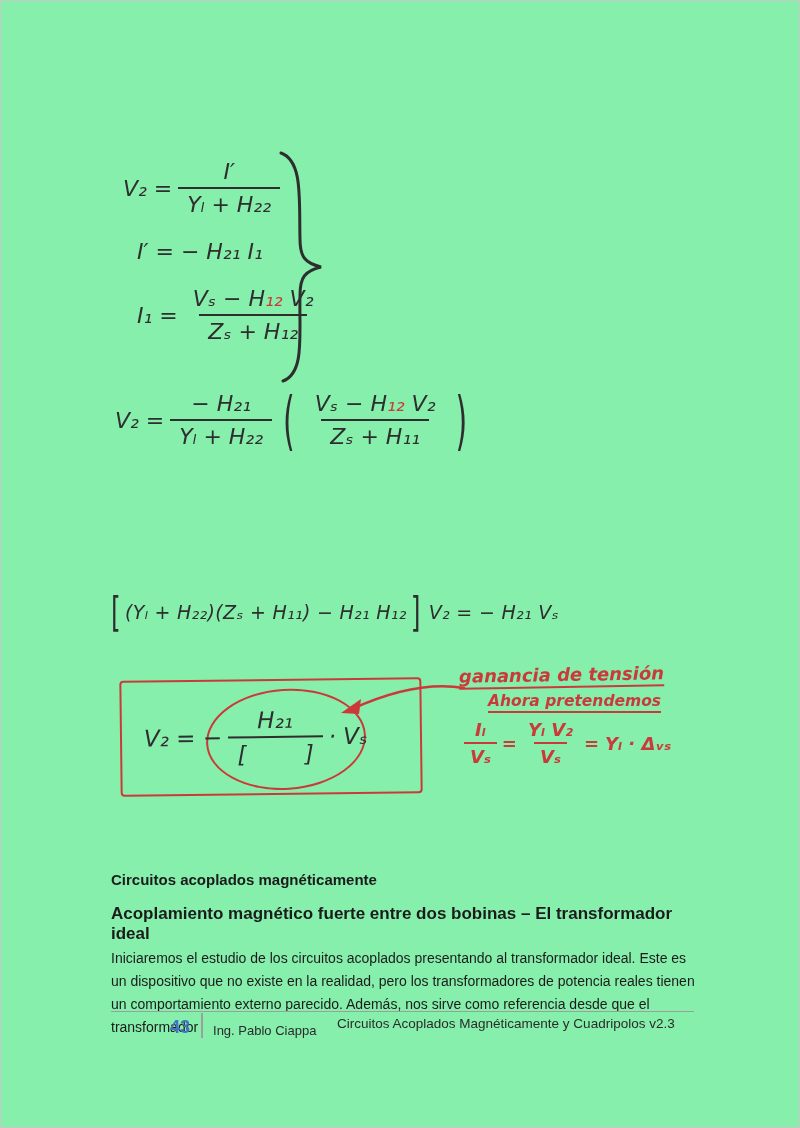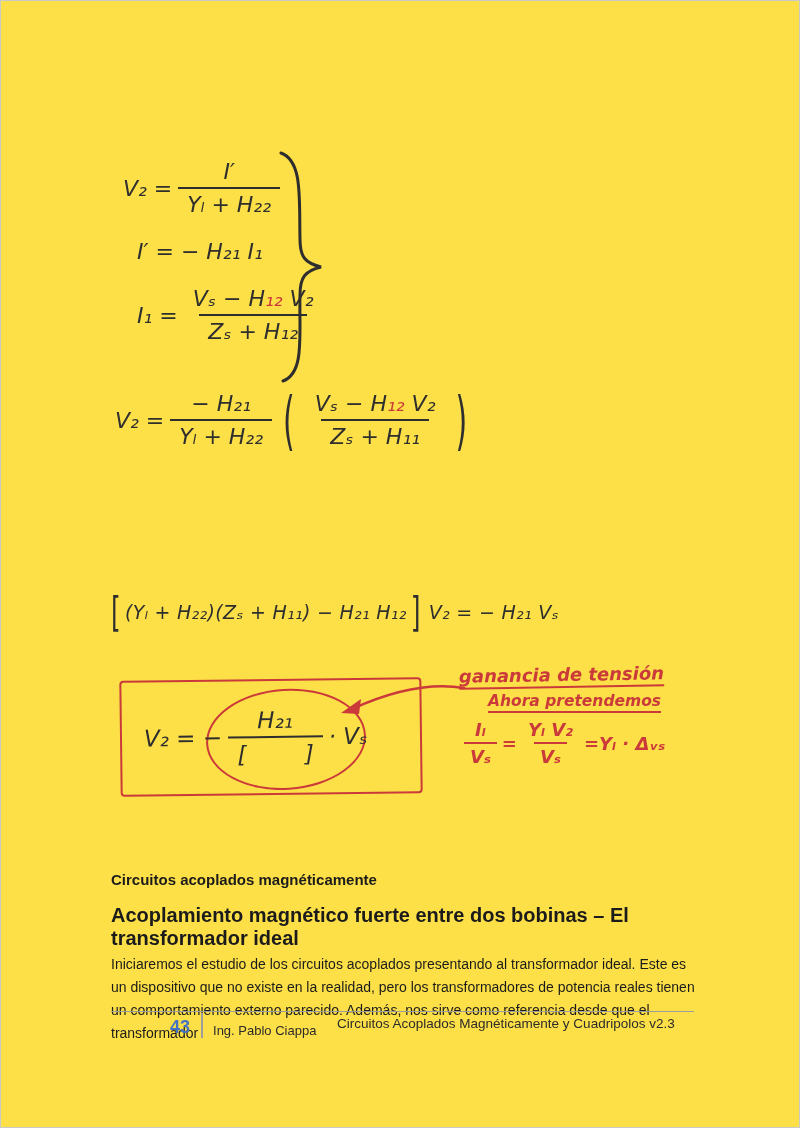--- a/index.html
+++ b/index.html
@@ -1,17 +1,17 @@
 <!DOCTYPE html>
 <html><head>
 <meta charset="utf-8">
 <style>
   html,body{margin:0;padding:0;background:#ffffff;}
   .page{
-    position:relative;width:800px;height:1128px;background:#fde047;
+    position:relative;width:800px;height:1128px;background:#86efac;
     border:1px solid #c9c9c9;box-sizing:border-box;overflow:hidden;
     font-family:"Liberation Sans",sans-serif;
   }
   .abs{position:absolute;}
   
   .hw{font-family:"DejaVu Sans",sans-serif;font-style:italic;color:#2e2e2e;}
   .redink{color:#cb3a3a;}
   .row{display:flex;align-items:center;}
   .frac{display:inline-flex;flex-direction:column;align-items:center;margin:0 6px;}
   .frac .num{padding:0 9px 3px;white-space:pre;}
@@ -40,21 +40,21 @@
   #rednotes{left:458px;top:663px;color:#cb3a3a;font-weight:bold;}
   #note1{font-size:18px;border-bottom:2px solid #cb3a3a;padding-bottom:1px;display:inline-block;transform:rotate(-1deg);}
   #note2{font-size:15.5px;border-bottom:2px solid #cb3a3a;padding-bottom:1px;display:inline-block;margin-top:4px;margin-left:29px;}
   #redformula{margin-top:6px;font-size:18px;}
   #redformula .frac{margin:0 5px;}
   #redformula .frac .num{padding:0 6px 2px;}
   #redformula .frac .den{padding:2px 6px 0;}
   
   #bodytext{left:110px;top:870px;width:586px;color:#1b1b1b;}
   #bodytext h1{font-size:15px;margin:0 0 16px;font-weight:bold;}
-  #bodytext h2{font-size:20px;margin:0 0 3px;font-weight:bold;}
+  #bodytext h2{font-size:17px;margin:0 0 3px;font-weight:bold;}
   #bodytext p{font-size:14px;line-height:23px;margin:0;}
   
   #footer-rule{left:110px;top:1010px;width:583px;border-top:1.5px solid #9e9e9e;}
   #footer-row{left:141px;top:1012px;display:flex;align-items:flex-end;margin-left:28px;}
   #footer-pagenum{font-size:18px;font-weight:bold;color:#4472c4;}
   #footer-divider{width:2px;height:25px;background:#9e9e9e;margin:0 10px 0 11px;}
   #footer-author{font-size:13px;color:#2b2b2b;padding-top:2px;}
   #footer-title{left:336px;top:1015px;font-size:13.5px;color:#2b2b2b;}
 </style>
 </head>
@@ -130,21 +130,21 @@
       <span class="frac">
         <span class="num">Iₗ</span>
         <span class="den">Vₛ</span>
       </span>
       <span>=</span>
       <span class="frac">
         <span class="num">Yₗ V₂</span>
         <span class="den">Vₛ</span>
       </span>
       <span>=</span>
-      <span style="">Yₗ · Δᵥₛ</span>
+      <span style="margin-left:6px;">Yₗ · Δᵥₛ</span>
     </div>
   </div>
 
   <div class="abs" id="bodytext">
     <h1>Circuitos acoplados magnéticamente</h1>
     <h2>Acoplamiento magnético fuerte entre dos bobinas – El transformador ideal</h2>
     <p>Iniciaremos el estudio de los circuitos acoplados presentando al transformador ideal. Este es un dispositivo que no existe en la realidad, pero los transformadores de potencia reales tienen un comportamiento externo parecido. Además, nos sirve como referencia desde que el transformador</p>
   </div>
 
   <div class="abs" id="footer-rule"></div>

